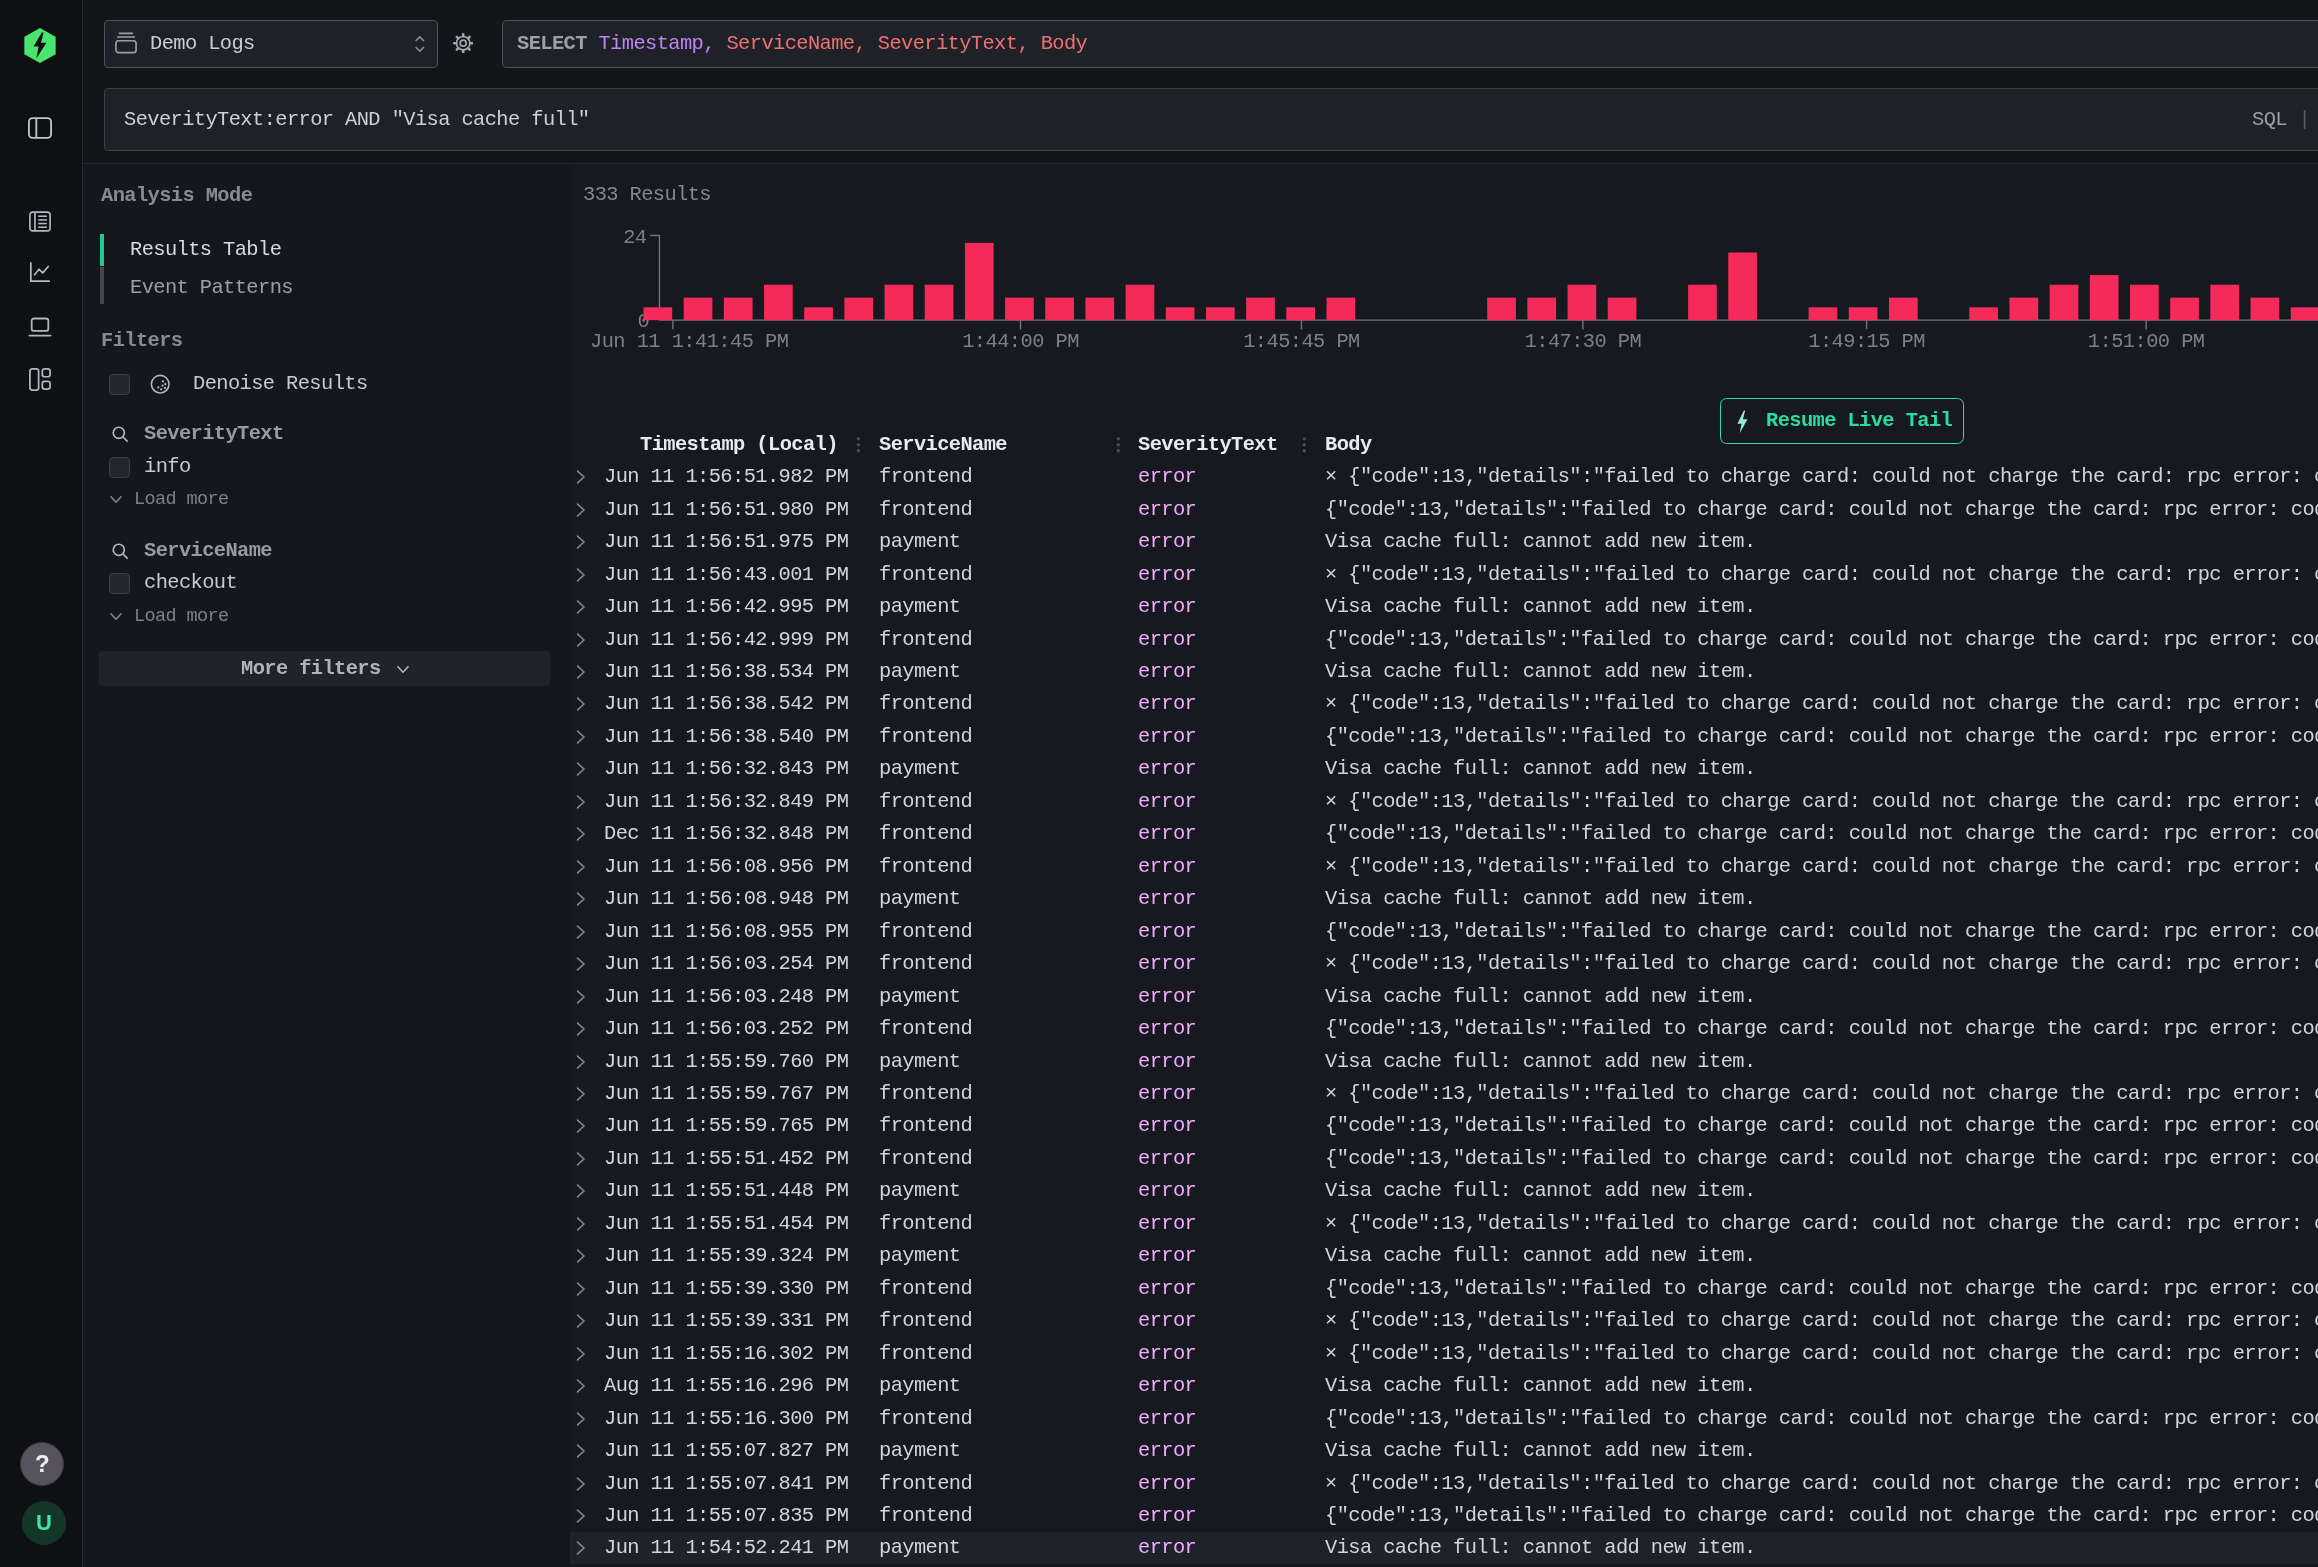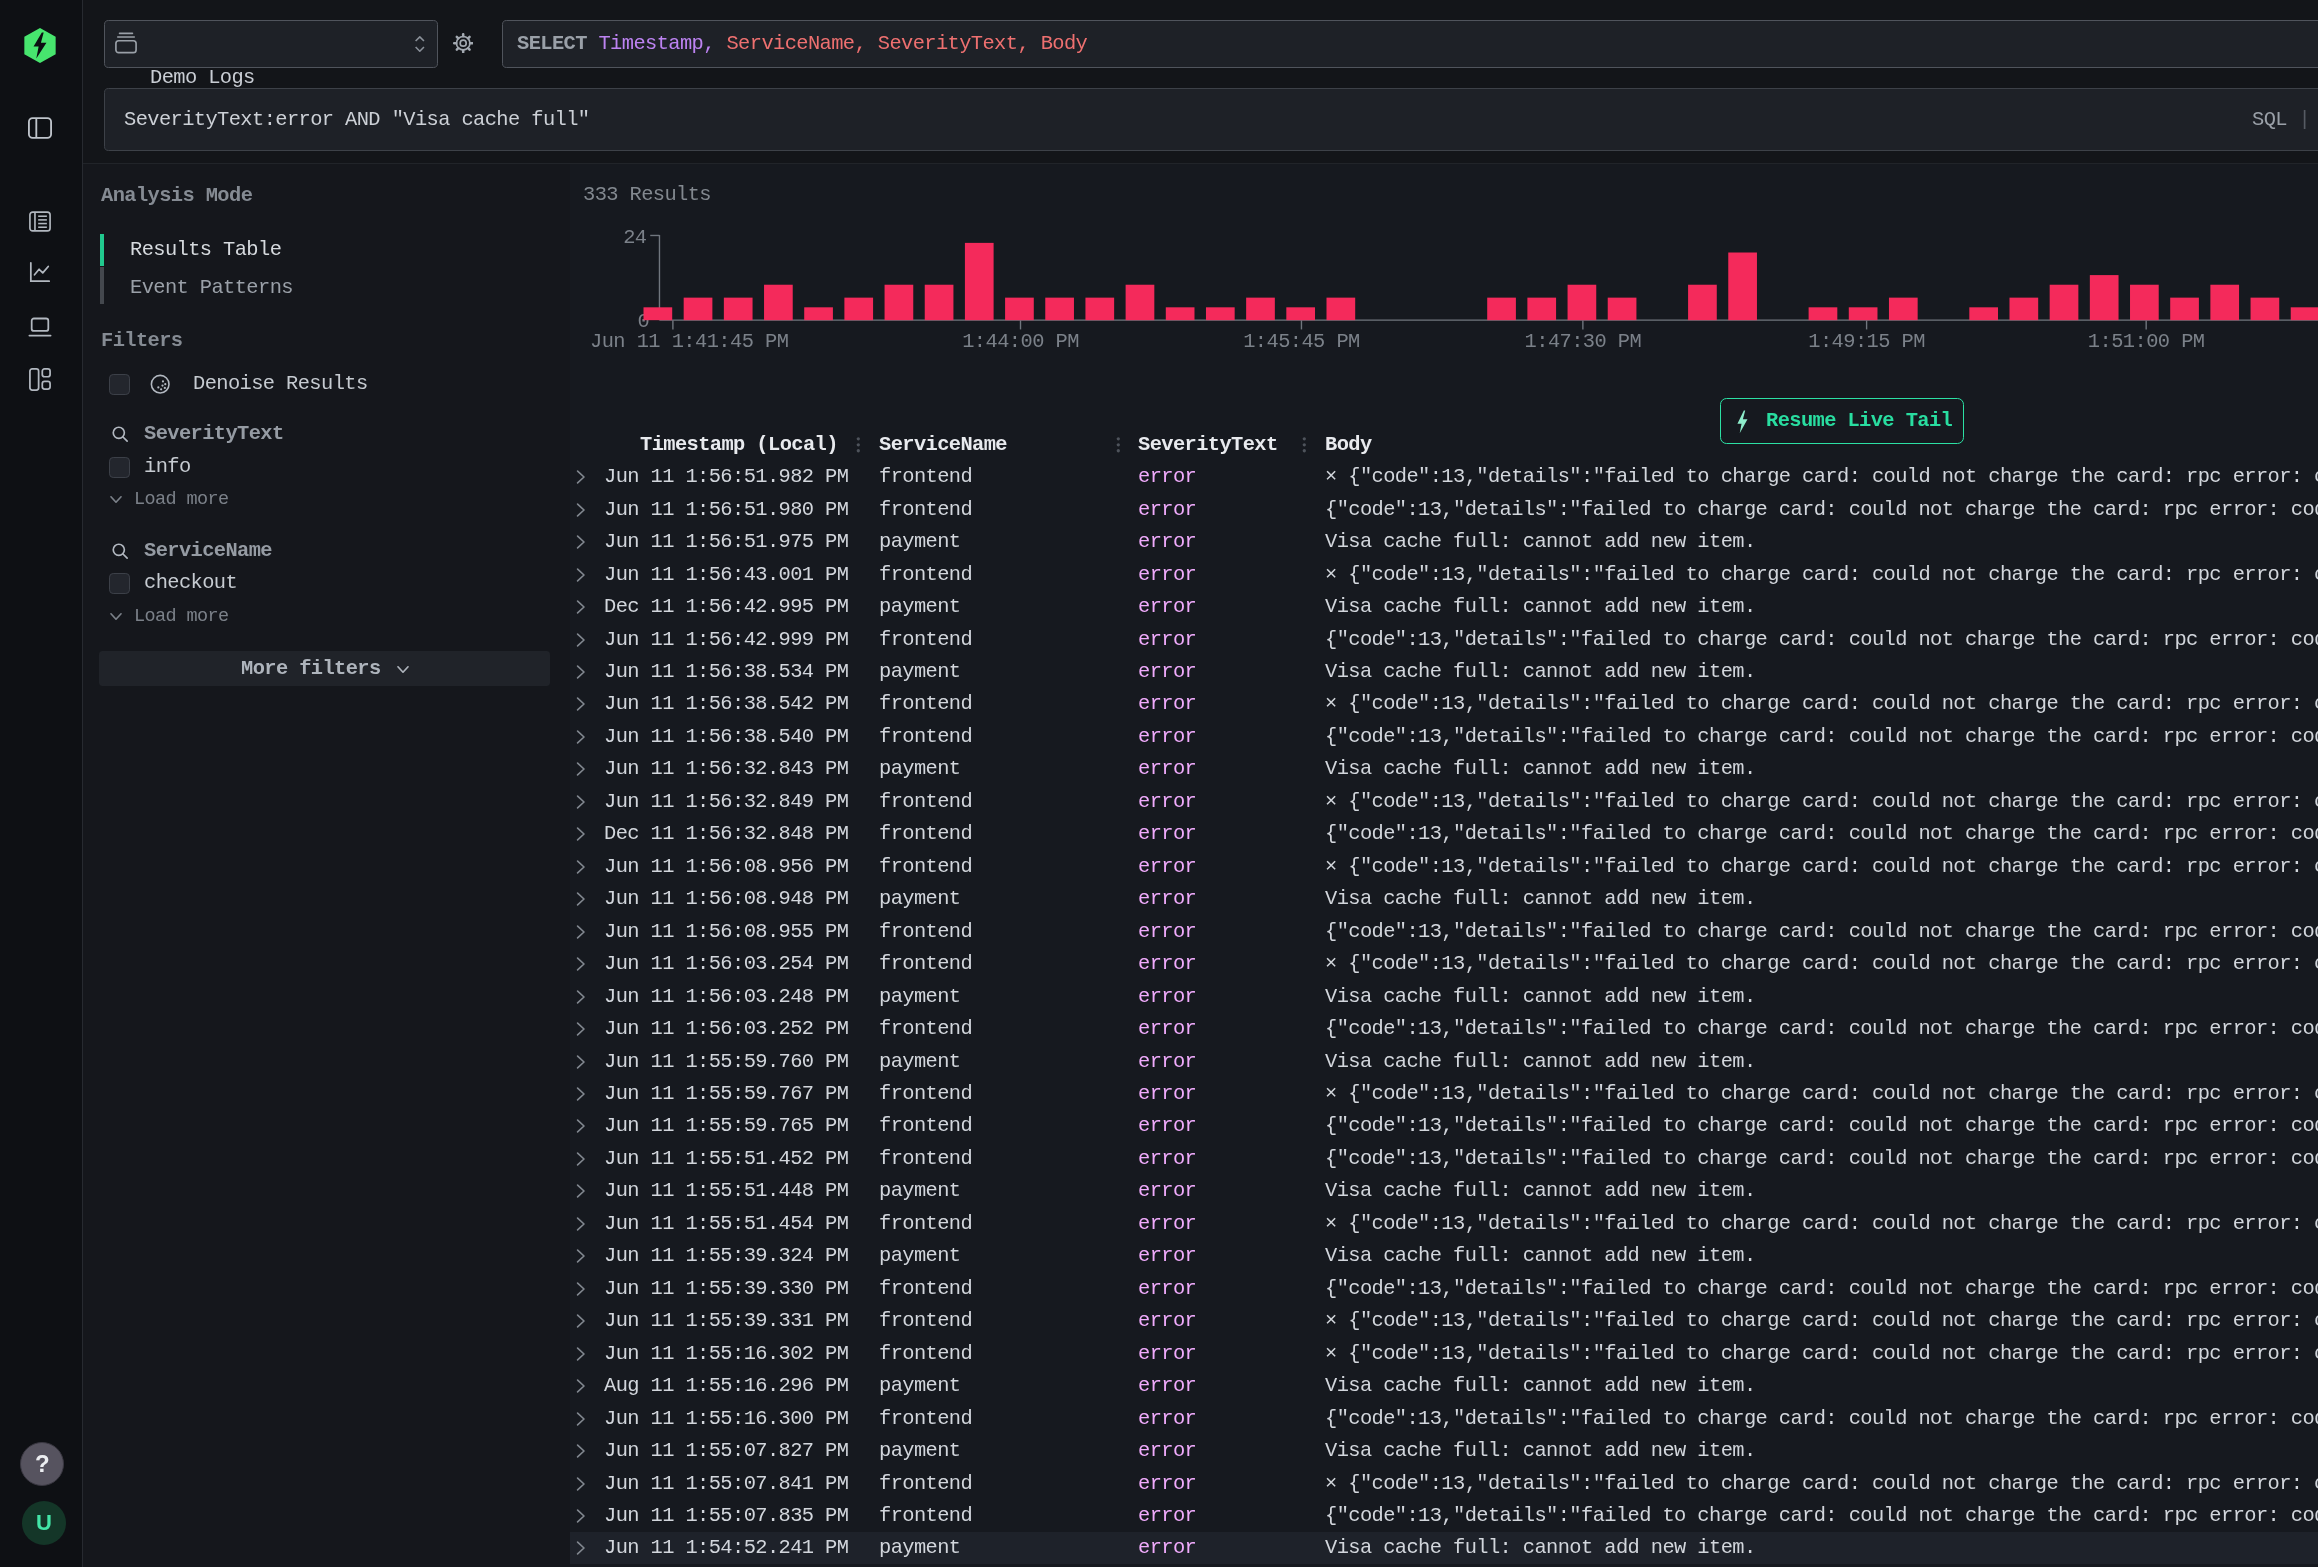--- a/index.html
+++ b/index.html
@@ -75,21 +75,21 @@
 </div>
 
 <div id="topbar">
 
   <div class="box" style="left:21px;top:19.5px;width:334px;height:48px;"></div>
   <svg class="abs" style="left:32px;top:32px" width="22" height="22" viewBox="0 0 48 48">
     <line x1="10" y1="3" x2="38" y2="3" stroke="#9aa0a8" stroke-width="3.6" stroke-linecap="round"></line>
     <line x1="6" y1="11" x2="42" y2="11" stroke="#9aa0a8" stroke-width="3.6" stroke-linecap="round"></line>
     <rect x="2" y="19" width="44" height="26" rx="6" fill="none" stroke="#9aa0a8" stroke-width="3.6"></rect>
   </svg>
-  <div class="boxtxt" style="left:67px;top:19.5px;color:#c9cdd4;margin-top:34px;">Demo Logs</div>
+  <div class="boxtxt" style="left:67px;top:19.5px;color:#c9cdd4;">Demo Logs</div>
   <svg class="abs" style="left:328px;top:35px" width="17.6" height="18.5" viewBox="0 0 38 40">
     <path d="M10 13 L19 4 L28 13" fill="none" stroke="#8a9099" stroke-width="3.4" stroke-linejoin="round"></path>
     <path d="M10 26 L19 35 L28 26" fill="none" stroke="#8a9099" stroke-width="3.4" stroke-linejoin="round"></path>
   </svg>
 
   <svg class="abs" style="left:370px;top:33px" width="20.4" height="20.4" viewBox="0 0 44 44">
     <circle cx="22" cy="22" r="14.5" fill="none" stroke="#a2a8b0" stroke-width="3.6"></circle>
     <circle cx="22" cy="22" r="6.5" fill="none" stroke="#a2a8b0" stroke-width="3.6"></circle>
     <g stroke="#a2a8b0" stroke-width="5.4" stroke-linecap="round">
       <line x1="22" y1="2.5" x2="22" y2="7"></line>
@@ -302,21 +302,21 @@
       </svg>
       <span class="ts">Jun 11 1:56:43.001 PM</span>
       <span class="sv">frontend</span>
       <span class="se">error</span>
       <span class="bd">× {"code":13,"details":"failed to charge card: could not charge the card: rpc error: code = Unknown desc = Visa cache full: cannot add new item.","met…</span>
     </div>
 <div class="row" style="top:427px">
       <svg class="rc" width="18.5" height="32" viewBox="0 0 40 70">
         <path d="M12 22 L26 35 L12 48" fill="none" stroke="#81878f" stroke-width="3.6" stroke-linecap="round" stroke-linejoin="round"></path>
       </svg>
-      <span class="ts">Dec 11 1:56:42.995 PM</span>
+      <span class="ts">Jun 11 1:56:42.995 PM</span>
       <span class="sv">payment</span>
       <span class="se">error</span>
       <span class="bd">Visa cache full: cannot add new item.</span>
     </div>
 <div class="row" style="top:460px">
       <svg class="rc" width="18.5" height="32" viewBox="0 0 40 70">
         <path d="M12 22 L26 35 L12 48" fill="none" stroke="#81878f" stroke-width="3.6" stroke-linecap="round" stroke-linejoin="round"></path>
       </svg>
       <span class="ts">Jun 11 1:56:42.999 PM</span>
       <span class="sv">frontend</span>

